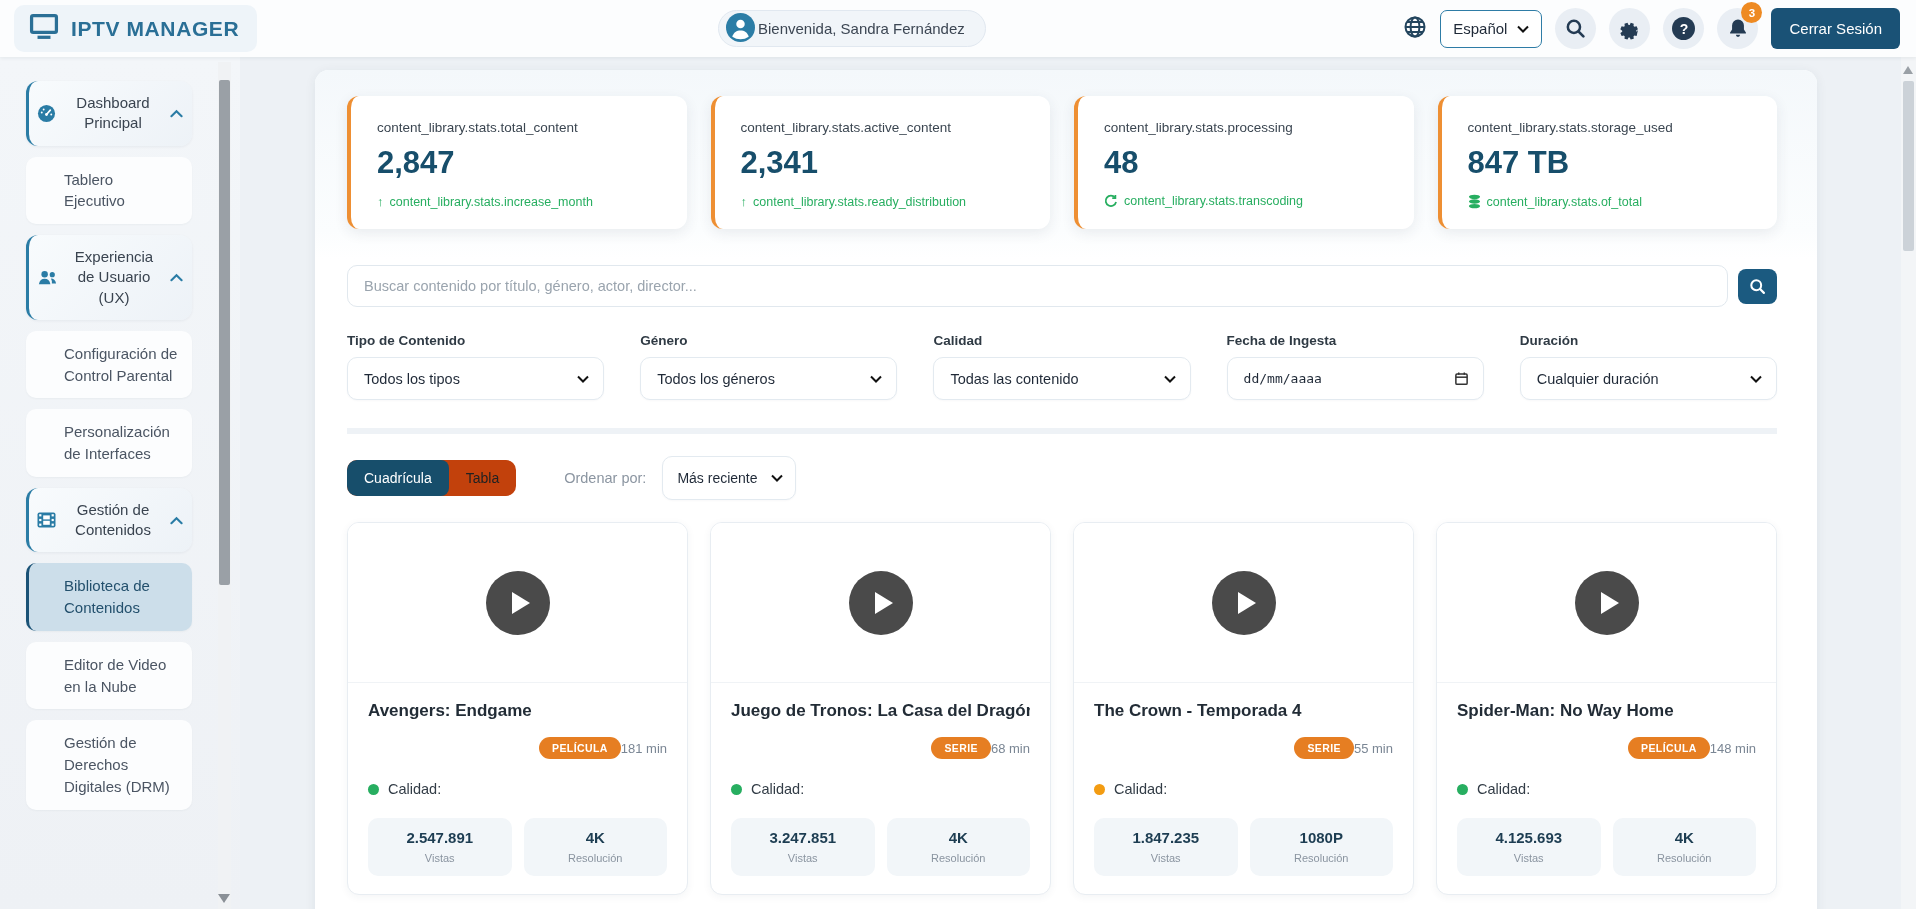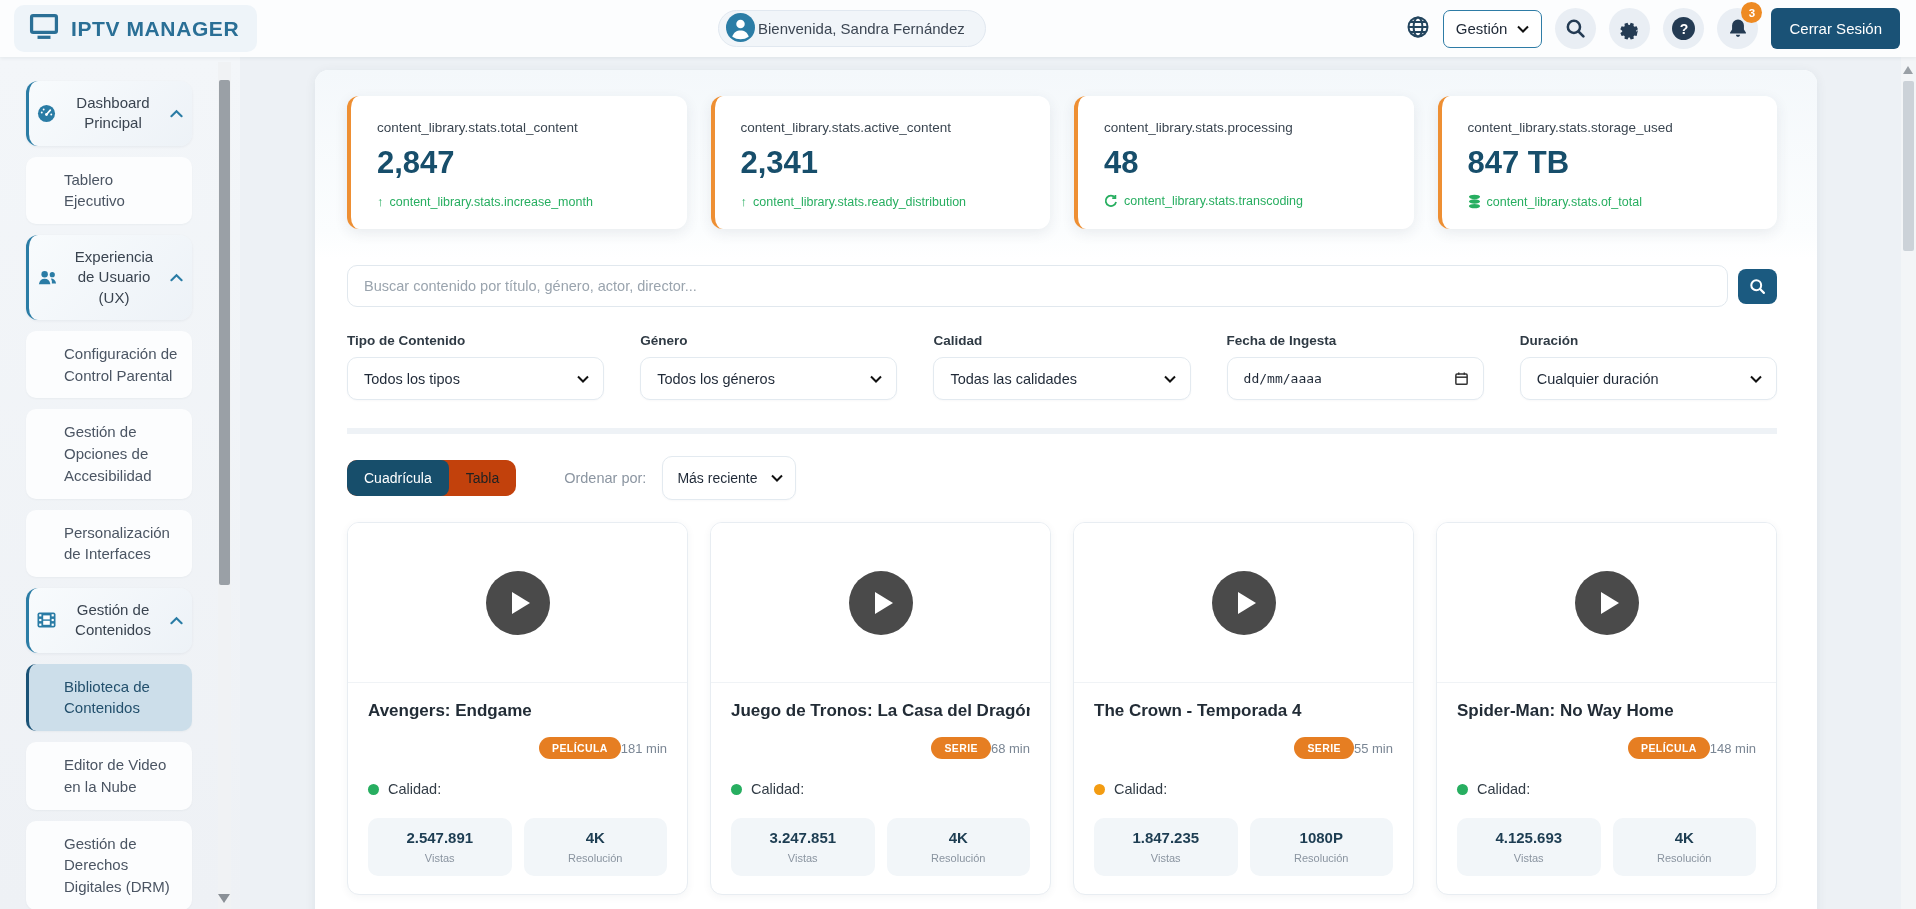--- a/index.html
+++ b/index.html
@@ -245,21 +245,21 @@
     <span>
       <svg width="24" height="24" viewBox="0 0 24 24">
           <circle cx="12" cy="12" r="9.5" fill="none" stroke="#23455e" stroke-width="2"></circle>
           <ellipse cx="12" cy="12" rx="4.4" ry="9.5" fill="none" stroke="#23455e" stroke-width="2"></ellipse>
           <line x1="2.5" y1="12" x2="21.5" y2="12" stroke="#23455e" stroke-width="2"></line>
           <line x1="4" y1="7" x2="20" y2="7" stroke="#23455e" stroke-width="2"></line>
           <line x1="4" y1="17" x2="20" y2="17" stroke="#23455e" stroke-width="2"></line>
         </svg>
     </span>
     <div class="lang-select">
-      <span>Gestión</span>
+      <span>Español</span>
       <svg width="12" height="8" viewBox="0 0 12 8">
           <path d="M1 1.5l5 5 5-5" fill="none" stroke="#111" stroke-width="2"></path>
         </svg>
     </div>
     <div class="icon-btn">
       <svg width="21" height="21" viewBox="0 0 20 20">
           <circle cx="8.5" cy="8.5" r="5.8" fill="none" stroke="#243b53" stroke-width="2.4"></circle>
           <line x1="13" y1="13" x2="17.5" y2="17.5" stroke="#243b53" stroke-width="2.6" stroke-linecap="round"></line>
         </svg>
     </div>
@@ -314,23 +314,20 @@
       <span class="lbl">Experiencia de Usuario (UX)</span>
       <svg width="13" height="9" viewBox="0 0 14 9">
           <path d="M1.5 7.5L7 2l5.5 5.5" fill="none" stroke="#2a7ca5" stroke-width="2.2" stroke-linecap="round"></path>
         </svg>
     </div>
 
     <div class="side-child">
       <span>Configuración de Control Parental</span>
     </div>
 
-    <div class="side-child">
-      <span>Gestión de Opciones de Accesibilidad</span>
-    </div>
 
     <div class="side-child">
       <span>Personalización de Interfaces</span>
     </div>
 
     <div class="side-parent">
       <svg width="19" height="16" viewBox="0 0 19 16">
           <rect x="0.5" y="0.5" width="18" height="15" rx="2" fill="#2a7ca5"></rect>
           <rect x="2.2" y="2.2" width="2.2" height="2.2" fill="#fff"></rect>
           <rect x="2.2" y="6.9" width="2.2" height="2.2" fill="#fff"></rect>
@@ -437,21 +434,21 @@
         <div class="filter-select">
           <span>Todos los géneros</span>
           <svg width="12" height="8" viewBox="0 0 12 8">
               <path d="M1 1.5l5 5 5-5" fill="none" stroke="#111" stroke-width="2"></path>
             </svg>
         </div>
       </div>
       <div class="filter-col">
         <div class="filter-label">Calidad</div>
         <div class="filter-select">
-          <span>Todas las calidades</span>
+          <span>Todas las contenido</span>
           <svg width="12" height="8" viewBox="0 0 12 8">
               <path d="M1 1.5l5 5 5-5" fill="none" stroke="#111" stroke-width="2"></path>
             </svg>
         </div>
       </div>
       <div class="filter-col">
         <div class="filter-label">Fecha de Ingesta</div>
         <div class="filter-select">
           <span class="date-text">dd/mm/aaaa</span>
           <svg width="15" height="15" viewBox="0 0 16 16">

